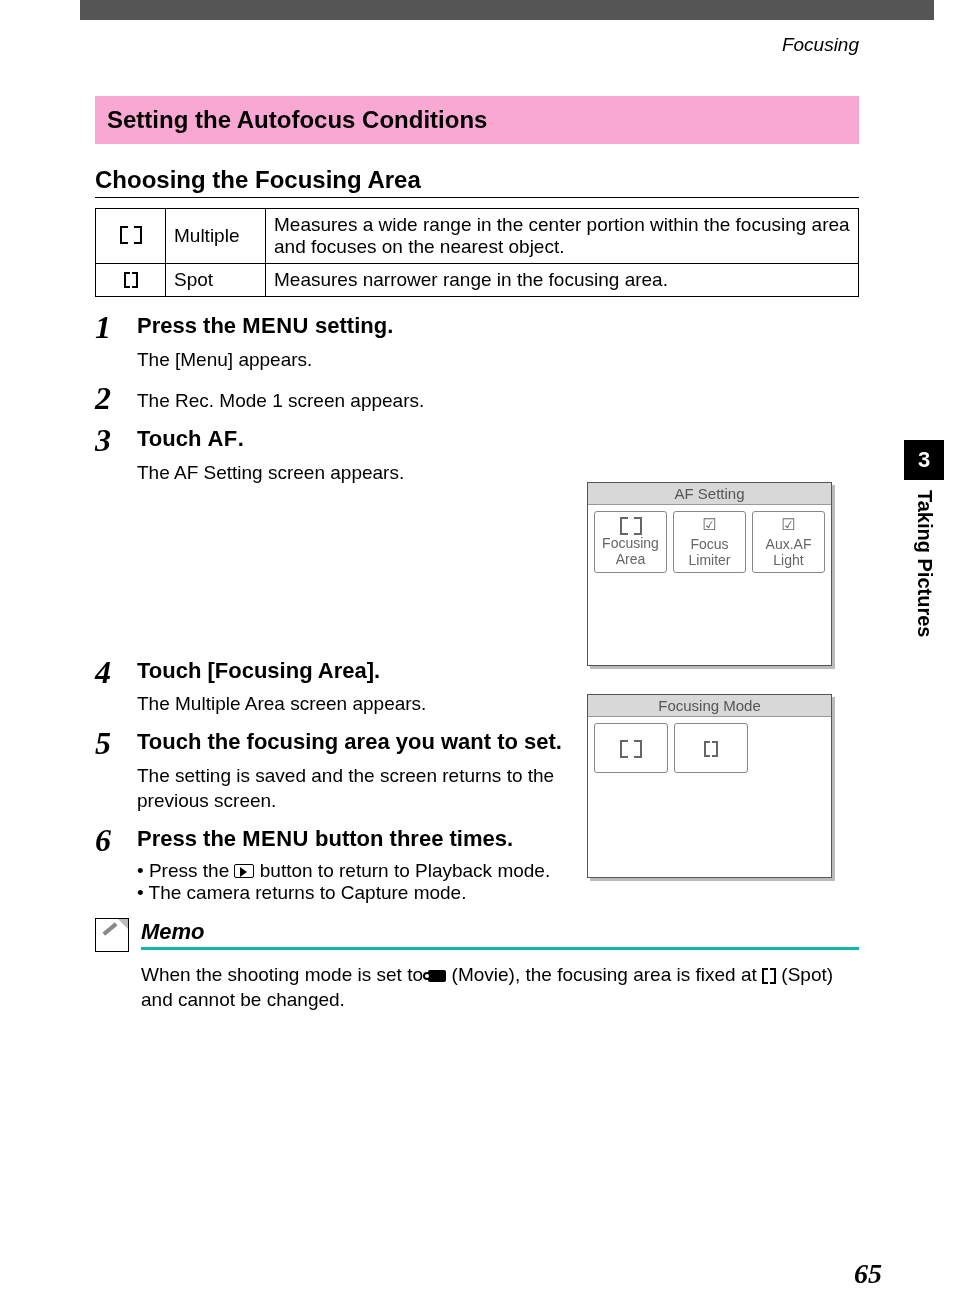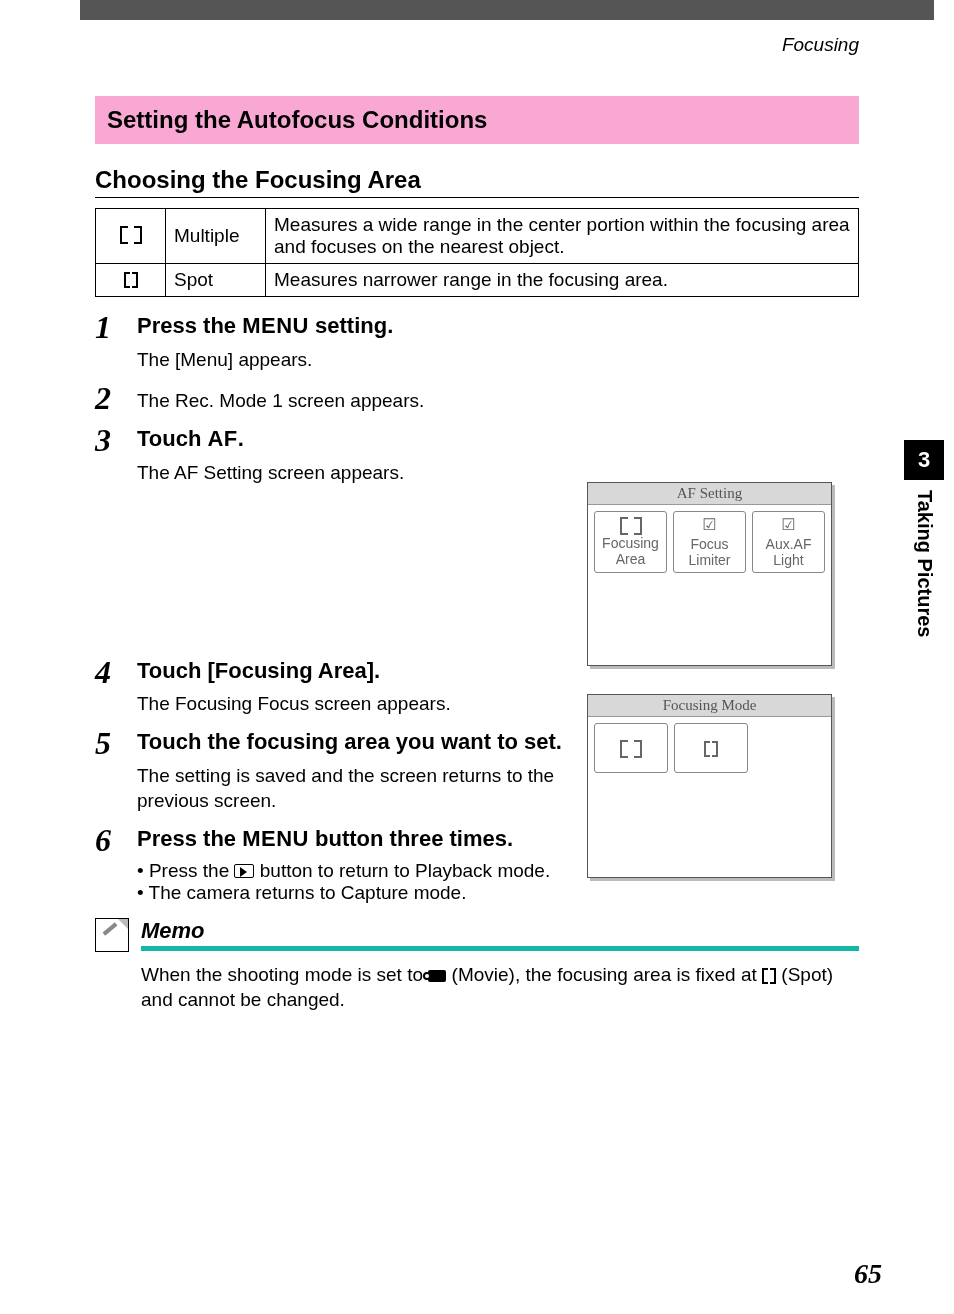--- a/index.html
+++ b/index.html
@@ -118,21 +118,21 @@
     position: absolute;
     left: 6px; top: 8px;
     width: 16px; height: 4px;
     background: #888;
     transform: rotate(-40deg);
   }
   .memo-label {
     font-style: italic;
     font-weight: bold;
     font-size: 22px;
-    border-bottom: 5px solid #14b8a6;
+    border-bottom: 3px solid #14b8a6;
     flex: 1;
     padding-bottom: 2px;
   }
   .memo-text {
     font-size: 19px;
     margin-top: 10px;
     padding-left: 46px;
     line-height: 1.35;
   }
   .side-tab {
@@ -176,21 +176,20 @@
     font-size: 15px;
     color: #555;
     background: #fff;
     box-shadow: 3px 3px 0 #bbb;
   }
   .screen-titlebar {
     background: #d8d8d8;
     text-align: center;
     padding: 2px 0;
     border-bottom: 1px solid #999;
-    font-family: Liberation Serif, serif;
   }
   .screen-content {
     display: flex;
     gap: 6px;
     padding: 6px;
     height: 160px;
     align-items: flex-start;
   }
   .screen-btn {
     border: 1.5px solid #888;
@@ -317,21 +316,21 @@
           <span>Touch </span><span class="upper-word">AF</span><span>.</span>
         </div>
         <div class="step-desc">The AF Setting screen appears.</div>
       </div>
     </div>
 
     <div class="step">
       <div class="step-num">4</div>
       <div class="step-body">
         <div class="step-title">Touch [Focusing Area].</div>
-        <div class="step-desc">The Focusing Focus screen appears.</div>
+        <div class="step-desc">The Multiple Area screen appears.</div>
       </div>
     </div>
 
     <div class="step">
       <div class="step-num">5</div>
       <div class="step-body">
         <div class="step-title" style="max-width:480px;">Touch the focusing area you want to set.</div>
         <div class="step-desc" style="max-width:490px;">The setting is saved and the screen returns to the previous screen.</div>
       </div>
     </div>

